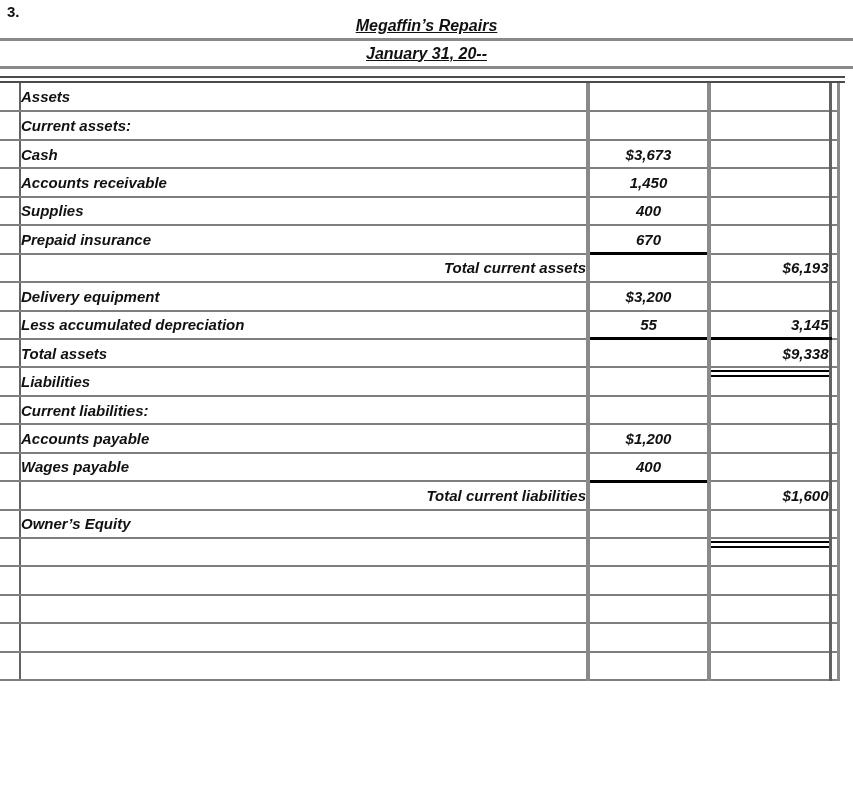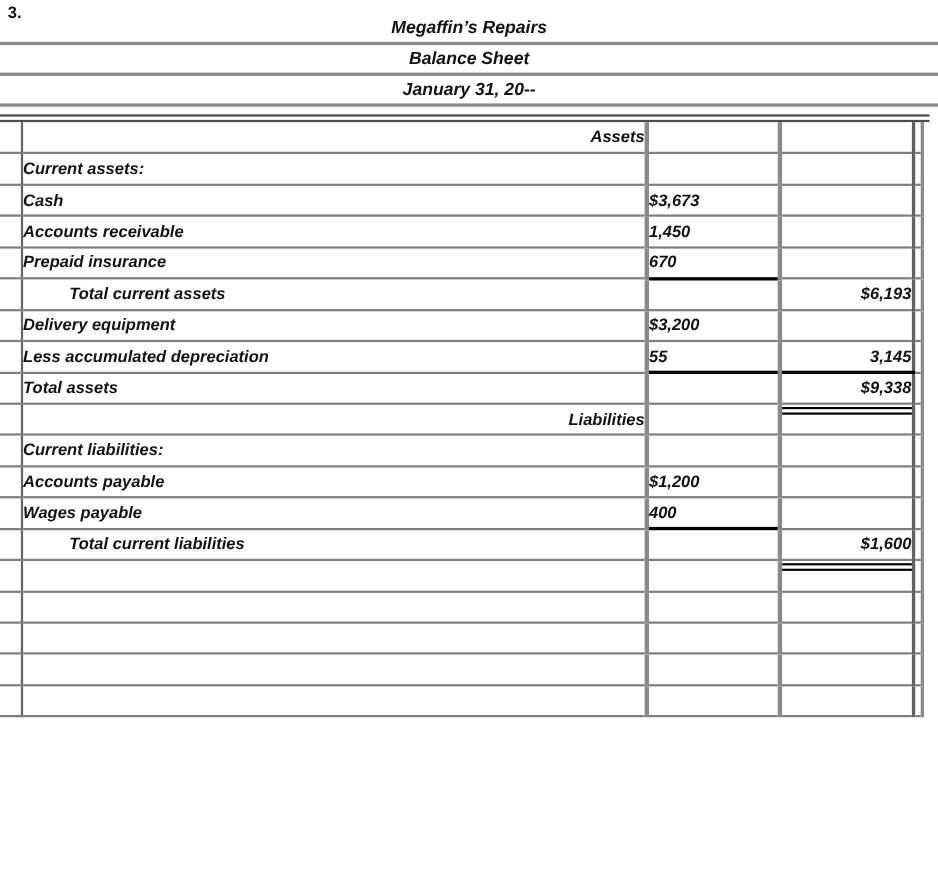--- a/index.html
+++ b/index.html
@@ -14,21 +14,21 @@
   .item-number {
     position: absolute; left: 7px; top: 3px;
     font-size: 15px; font-weight: bold; color: #111;
   }
 
   .hdr { padding-top: 13px; }
   .hdr-line {
     height: 25px;
     border-bottom: 3px solid #8a8a8a;
     display: flex; align-items: center; justify-content: center;
-    font-size: 16px; font-weight: bold; font-style: italic; color: #111;
+    font-size: 16px; font-weight: bold; font-style: italic; color: #111; text-decoration: underline;
   }
 
   .table-top-rule {
     margin-top: 7px;
     width: 845px; height: 7px;
     box-sizing: border-box;
     border-top: 2px solid #4c4c4c;
     border-bottom: 2px solid #4c4c4c;
   }
 
@@ -40,24 +40,24 @@
   table.ledger tr { height: 28.45px; }
   table.ledger td {
     padding: 0;
     font-size: 15px; font-weight: bold; font-style: italic; color: #111;
     vertical-align: middle;
     overflow: visible;
   }
   td.bb { border-bottom: 2px solid #7e7e7e; }
   td.lm { border-right: 2px solid #636363; }            
   td.desc { border-right: 4px solid #8a8a8a; padding-left: 12px; text-align: left; }
-  td.desc.center { text-align: right; padding-left: 0; }
+  td.desc.center { text-align: left; padding-left: 0; }
   td.desc.ind1 { }
-  td.desc.ind2 { padding-left: 42px; }
-  td.a1 { border-right: 4px solid #8a8a8a; text-align: left; padding-right: 7px; }
+  td.desc.ind2 { padding-left: 42px; text-align: right; }
+  td.a1 { border-right: 4px solid #8a8a8a; text-align: center; padding-right: 7px; }
   td.a2 { border-right: 3px solid #616161; text-align: right; padding-right: 7px; position: relative; }
   td.rm { border-right: 3px solid #8a8a8a; }            
   td.mg { border: none; }
   td.rule-single { border-bottom: 3px solid #000000; }  
   .double-rule {                                        
     position: absolute; left: 0; right: 0; top: 2px;
     height: 7px; box-sizing: border-box;
     border-top: 2px solid #000000;
     border-bottom: 2px solid #000000;
   }
@@ -65,23 +65,20 @@
 </head>
 <body>
 
 <div class="page">
 
   <div class="item-number">3.</div>
 
   <div class="hdr">
     <div class="hdr-line">
       <span>Megaffin’s Repairs</span>
-    </div>
-    <div class="hdr-line">
-      <span>Balance Sheet</span>
     </div>
     <div class="hdr-line">
       <span>January 31, 20--</span>
     </div>
   </div>
 
   <div class="table-top-rule"></div>
 
   <table class="ledger">
     <colgroup>
@@ -120,20 +117,28 @@
         <tr>
           <td class="bb lm"></td>
           <td class="bb desc ind1">Accounts receivable</td>
           <td class="bb a1">1,450</td>
           <td class="bb a2"></td>
           <td class="bb rm"></td>
           <td class="mg"></td>
         </tr>
         <tr>
           <td class="bb lm"></td>
+          <td class="bb desc ind1">Supplies</td>
+          <td class="bb a1">400</td>
+          <td class="bb a2"></td>
+          <td class="bb rm"></td>
+          <td class="mg"></td>
+        </tr>
+        <tr>
+          <td class="bb lm"></td>
           <td class="bb desc ind1">Prepaid insurance</td>
           <td class="bb a1 rule-single">670</td>
           <td class="bb a2"></td>
           <td class="bb rm"></td>
           <td class="mg"></td>
         </tr>
         <tr>
           <td class="bb lm"></td>
           <td class="bb desc ind2">Total current assets</td>
           <td class="bb a1"></td>
@@ -202,20 +207,28 @@
         <tr>
           <td class="bb lm"></td>
           <td class="bb desc ind2">Total current liabilities</td>
           <td class="bb a1"></td>
           <td class="bb a2">$1,600</td>
           <td class="bb rm"></td>
           <td class="mg"></td>
         </tr>
         <tr>
           <td class="bb lm"></td>
+          <td class="bb desc center">Owner’s Equity</td>
+          <td class="bb a1"></td>
+          <td class="bb a2"></td>
+          <td class="bb rm"></td>
+          <td class="mg"></td>
+        </tr>
+        <tr>
+          <td class="bb lm"></td>
           <td class="bb desc"></td>
           <td class="bb a1"></td>
           <td class="bb a2">
             <div class="double-rule"></div>
           </td>
           <td class="bb rm"></td>
           <td class="mg"></td>
         </tr>
         <tr>
           <td class="bb lm"></td>

